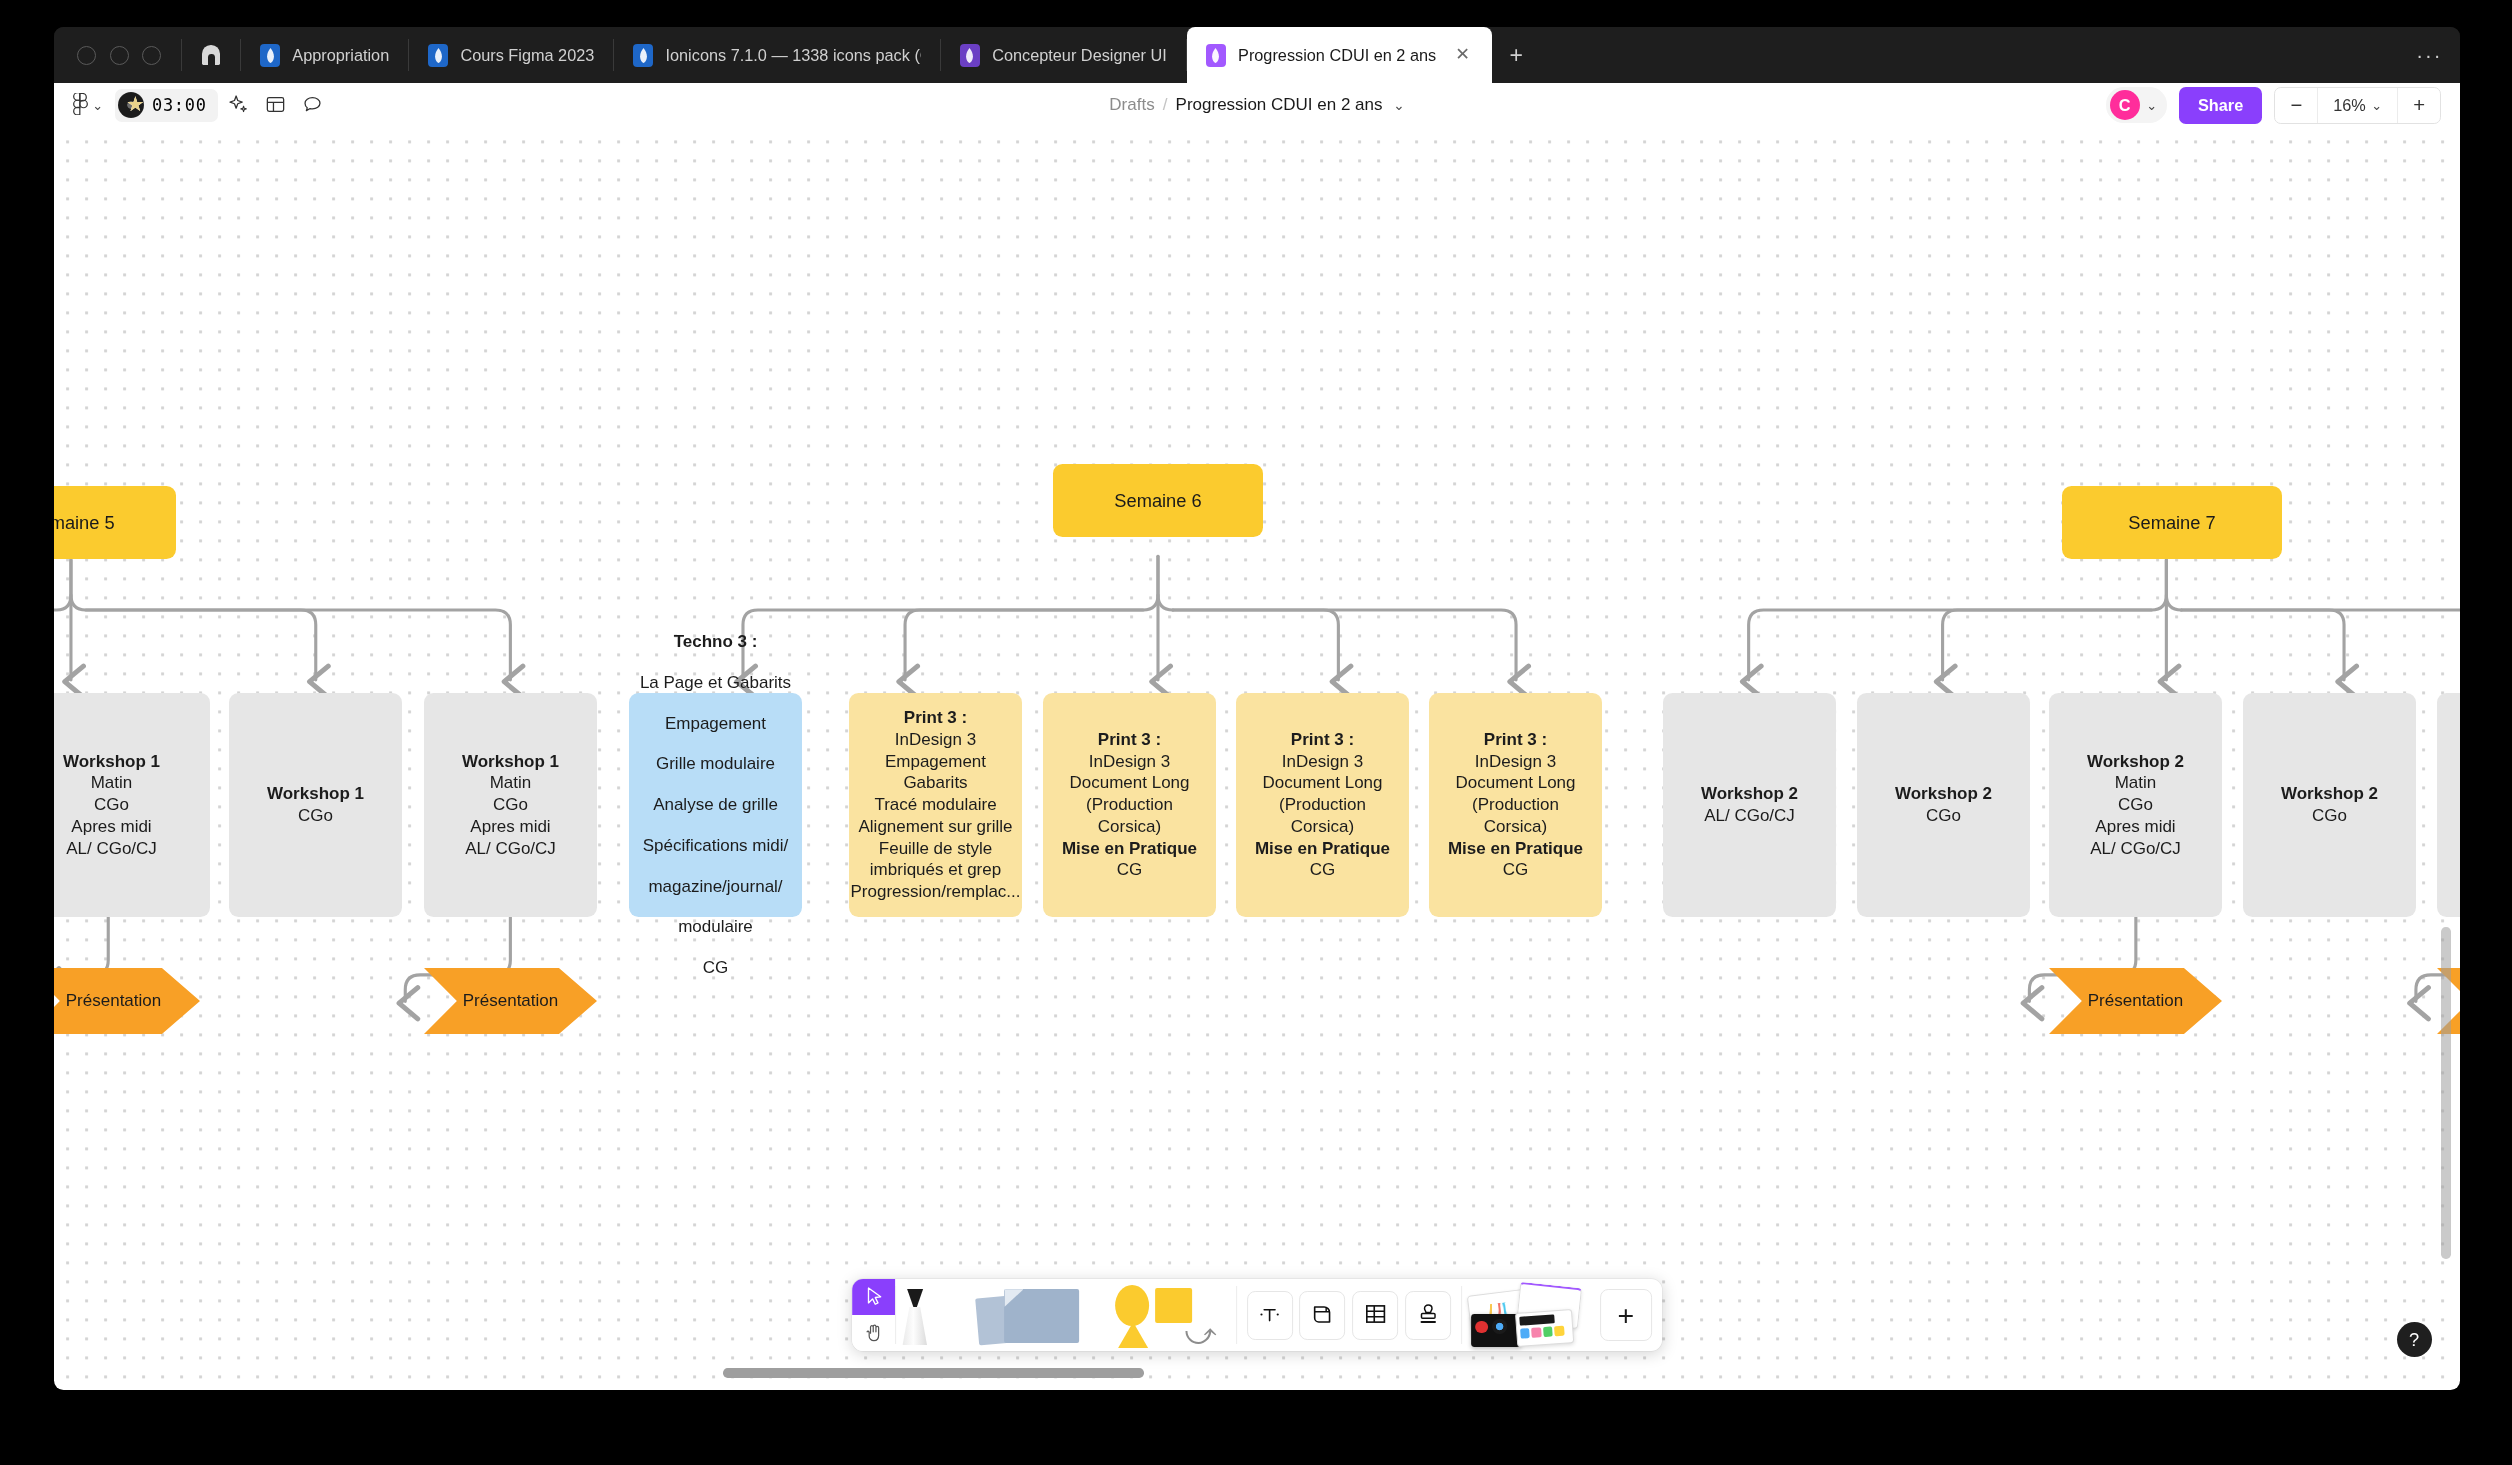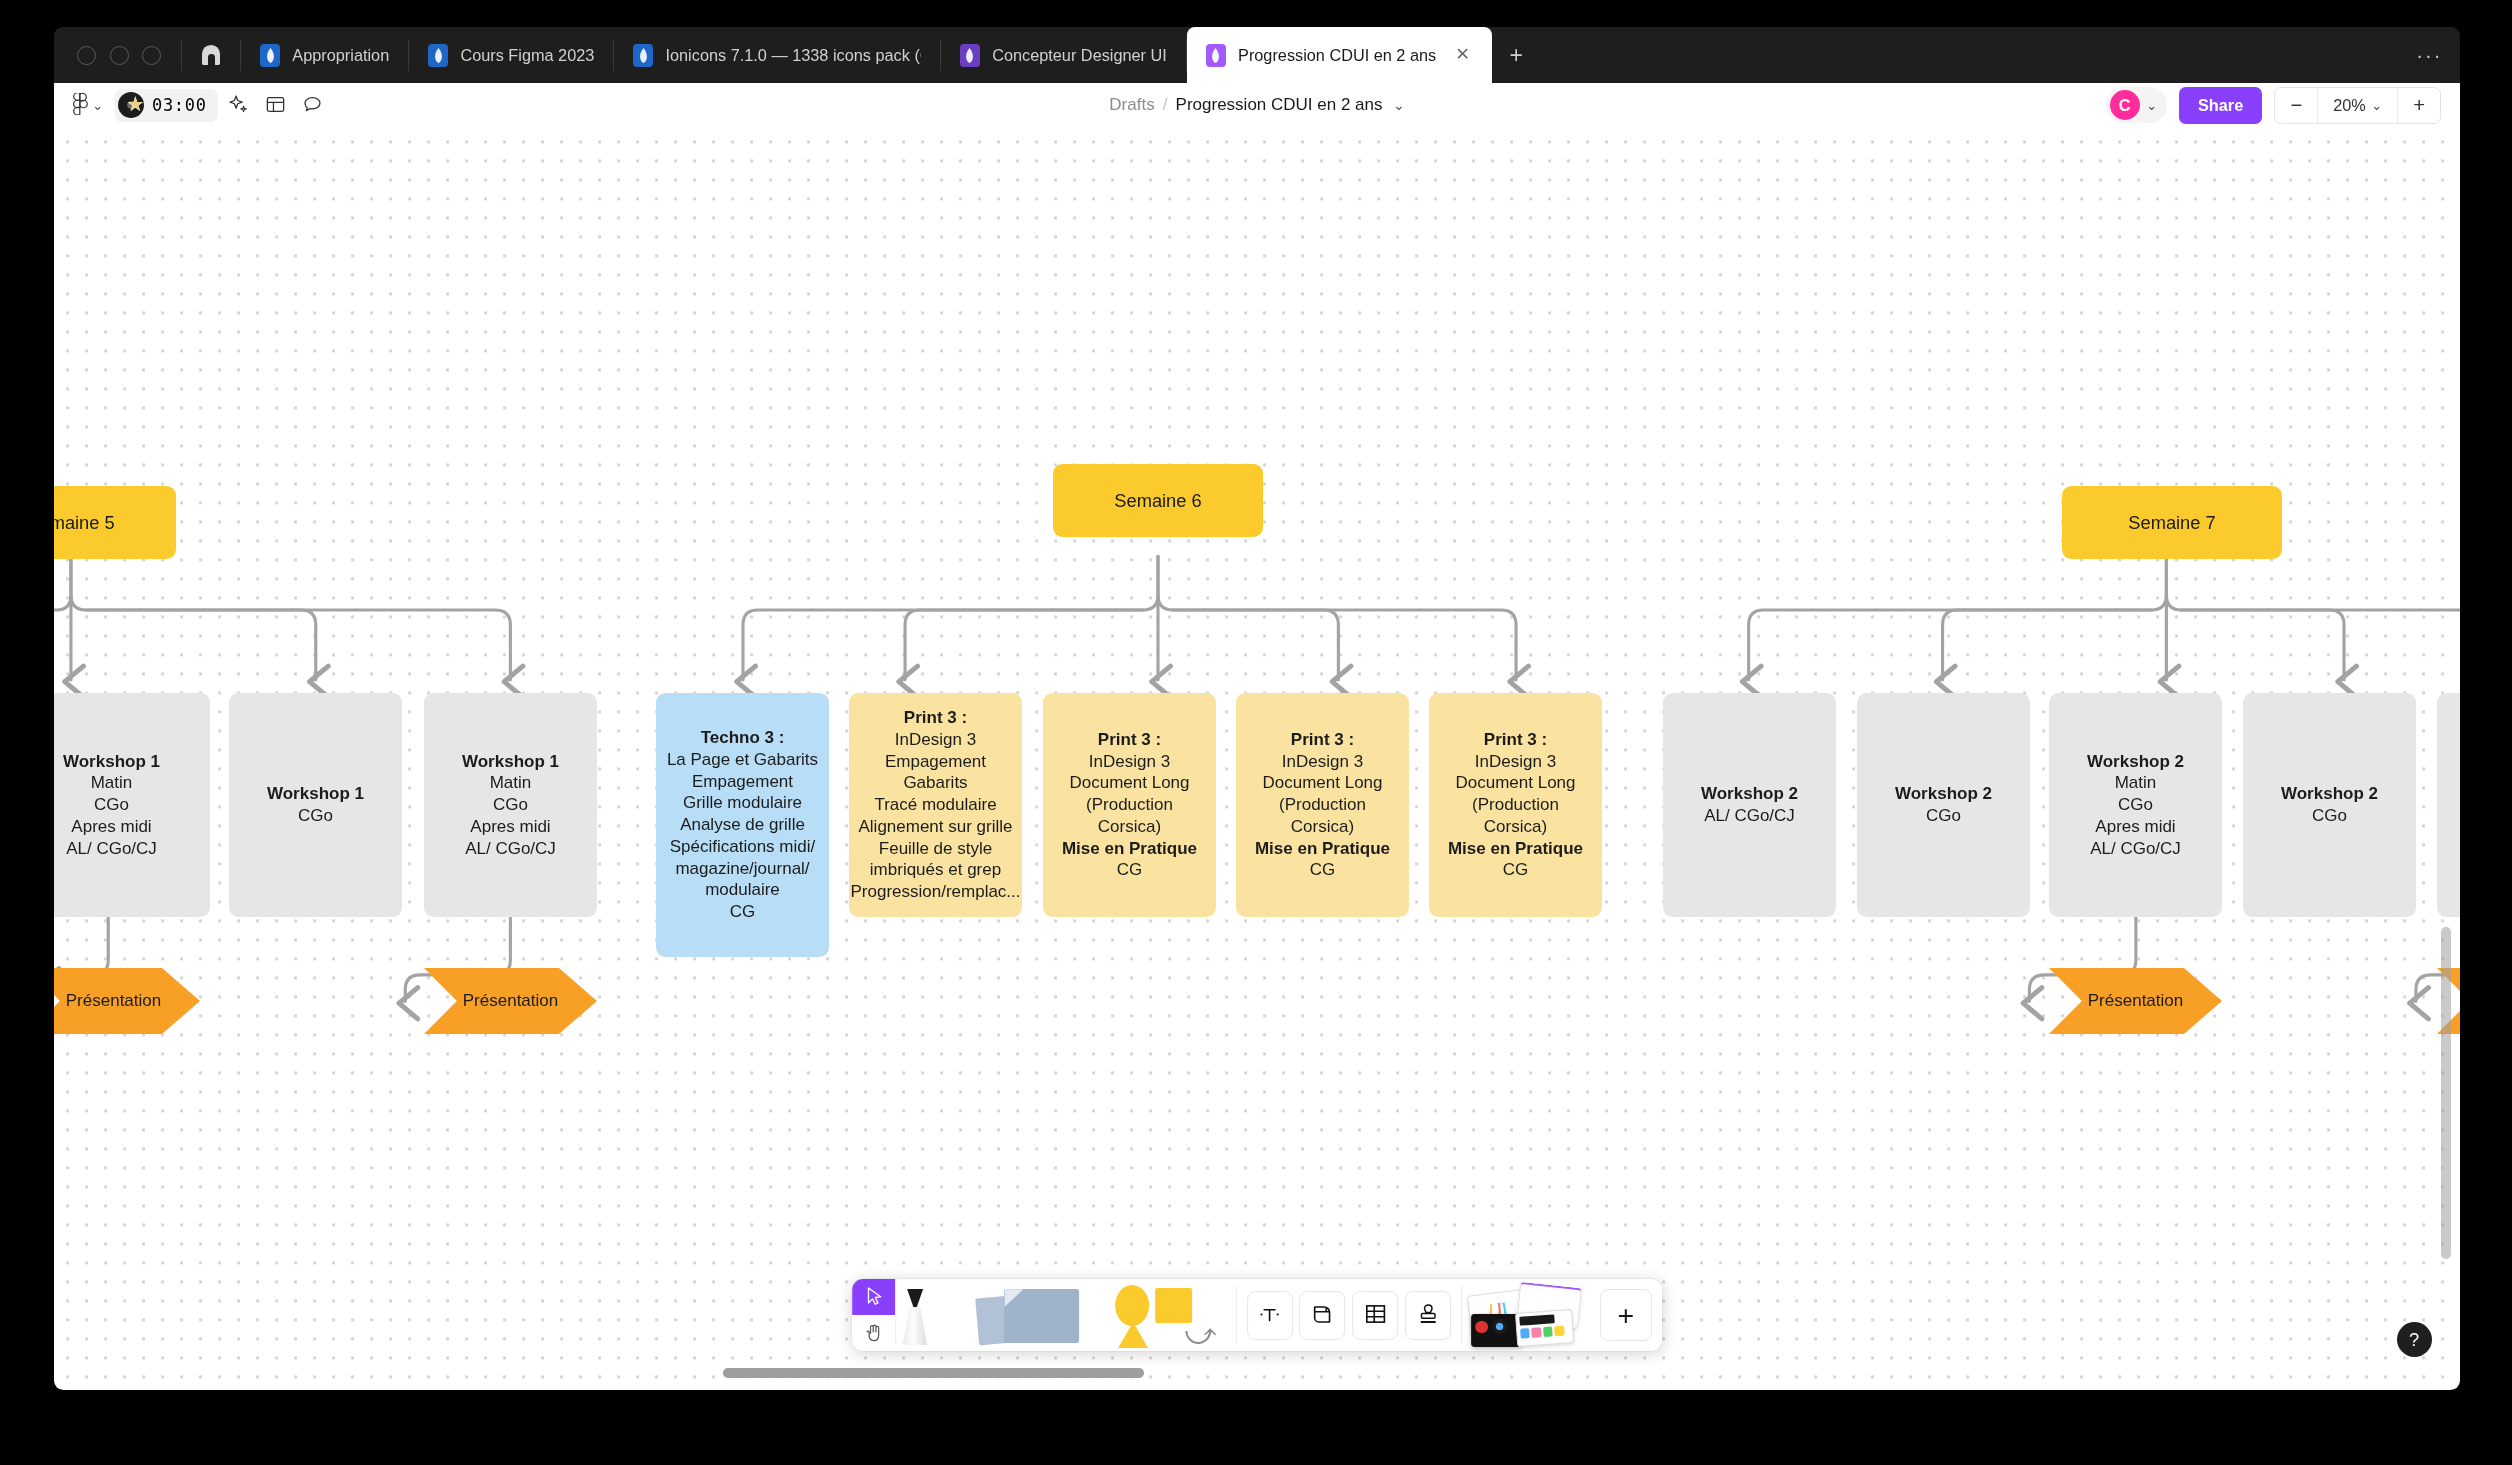--- a/index.html
+++ b/index.html
@@ -518,21 +518,21 @@
 
     <div id="toolbar-right">
       <div id="avatar-group">
         <span id="avatar">C</span>
         <span class="caret-down">⌄</span>
       </div>
       <button id="share-button">Share</button>
       <div id="zoom-group">
         <span id="zoom-out">−</span>
         <span id="zoom-level">
-          <span>20%</span>
+          <span>16%</span>
           <span class="caret-down">⌄</span>
         </span>
         <span id="zoom-in">+</span>
       </div>
     </div>
   </div>
 
   <div id="canvas">
 
     <svg id="connectors" viewBox="0 0 3548 1862" preserveAspectRatio="none">
@@ -596,21 +596,21 @@
       </div>
 
       <div class="card gray" style="left:370px;top:566px;width:173px;height:224px;">
         <span class="line b">Workshop 1</span>
         <span class="line">Matin</span>
         <span class="line">CGo</span>
         <span class="line">Apres midi</span>
         <span class="line">AL/ CGo/CJ</span>
       </div>
 
-      <div class="card blue" style="left:602px;top:566px;width:173px;height:264px;">
+      <div class="card blue" style="left:575px;top:566px;width:173px;height:224px;gap:19px;">
         <span class="line b">Techno 3 :</span>
         <span class="line">La Page et Gabarits</span>
         <span class="line">Empagement</span>
         <span class="line">Grille modulaire</span>
         <span class="line">Analyse de grille</span>
         <span class="line">Spécifications midi/</span>
         <span class="line">magazine/journal/</span>
         <span class="line">modulaire</span>
         <span class="line">CG</span>
       </div>

